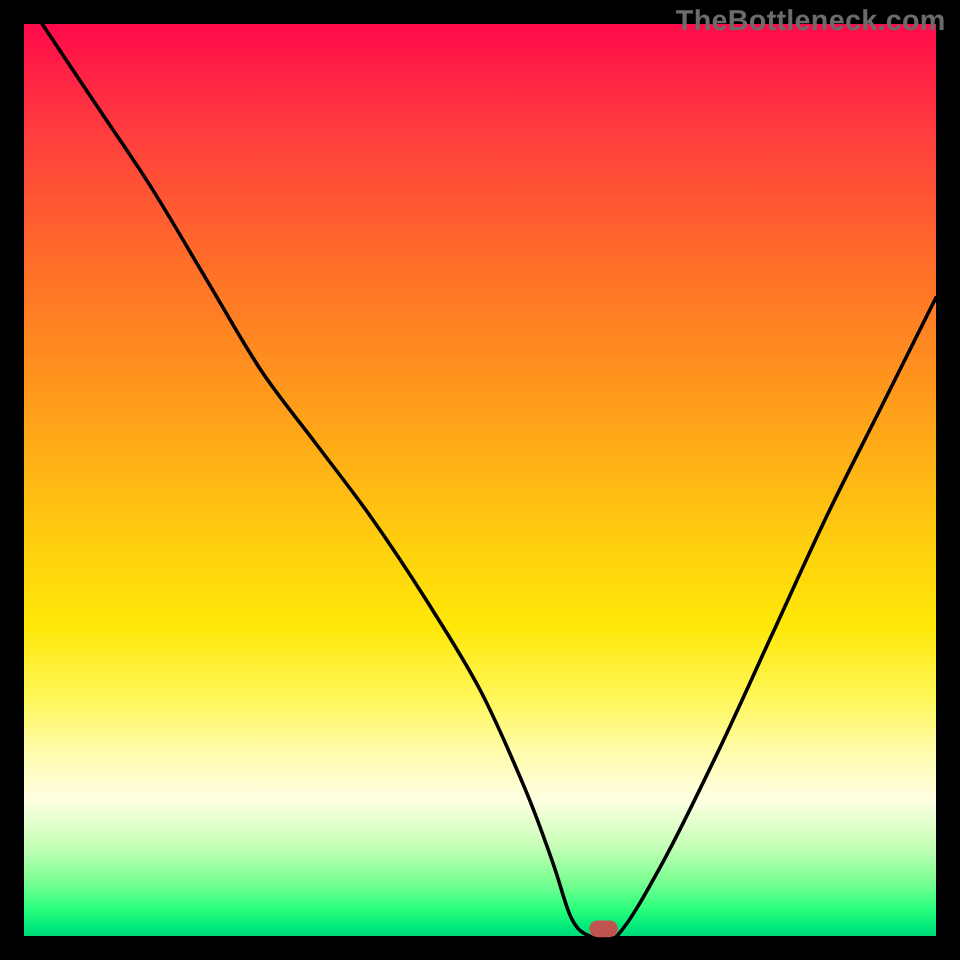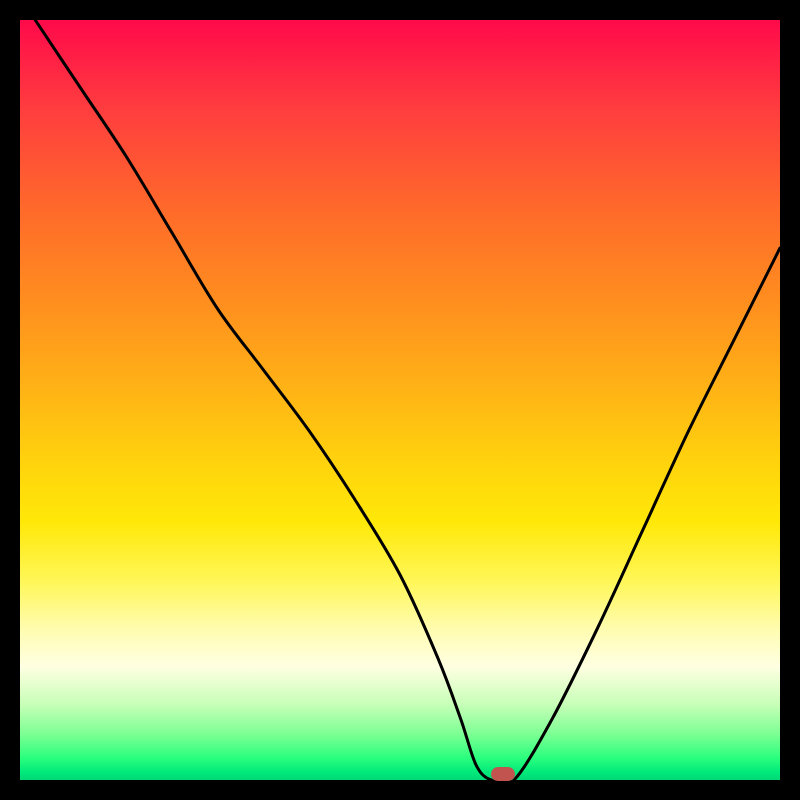--- a/index.html
+++ b/index.html
@@ -59,20 +59,21 @@
     border-radius: 7px;
     background: #c1544e;
     z-index: 4;
     transform: translate(-50%, -50%);
   }
 </style>
 </head>
 <body>
 
 <div class="frame">
+  <div class="watermark">TheBottleneck.com</div>
 
   <div class="plot-area">
     <svg class="curve-svg" viewBox="0 0 760 760" preserveAspectRatio="none">
       <path id="curve-path" d="M 15.200000000000001 0 C 22.8 11.399999999999997, 45.6 45.599999999999966, 60.800000000000004 68.39999999999998 C 76 91.19999999999999, 91.2 112.73333333333339, 106.4 136.80000000000007 C 121.60000000000001 160.86666666666676, 136.8 187.46666666666675, 152 212.80000000000007 C 167.2 238.13333333333338, 182.39999999999998 266, 197.6 288.8 C 212.8 311.6, 228 329.3333333333333, 243.20000000000002 349.59999999999997 C 258.40000000000003 369.8666666666666, 273.6 388.8666666666666, 288.8 410.4 C 304 431.93333333333334, 319.2 454.73333333333335, 334.4 478.8 C 349.59999999999997 502.8666666666667, 366.06666666666666 528.1999999999999, 380 554.8 C 393.93333333333334 581.4, 407.86666666666673 614.3333333333333, 418.00000000000006 638.4 C 428.1333333333334 662.4666666666667, 434.46666666666664 681.4666666666667, 440.79999999999995 699.2 C 447.13333333333327 716.9333333333334, 450.93333333333334 734.6666666666666, 456 744.8 C 461.06666666666666 754.9333333333333, 464.8666666666667 757.4666666666667, 471.2 760 C 477.5333333333333 762.5333333333333, 483.8666666666667 770.1333333333333, 494 760 C 504.1333333333333 749.8666666666667, 518.0666666666666 724.5333333333334, 532 699.2 C 545.9333333333334 673.8666666666667, 562.4000000000001 639.6666666666666, 577.6 608 C 592.8 576.3333333333334, 608 542.1333333333333, 623.1999999999999 509.2 C 638.3999999999999 476.26666666666665, 653.5999999999999 442.0666666666666, 668.8 410.4 C 684 378.73333333333335, 699.1999999999999 349.6, 714.4 319.20000000000005 C 729.6 288.80000000000007, 752.4 243.20000000000002, 760 228" fill="none" stroke="#000" stroke-width="3" stroke-linejoin="round" stroke-linecap="round"></path>
     </svg>
     <div id="marker" class="marker" style="left: 482.6px; top: 753.92px;"></div>
   </div>
 </div>
 
 </body></html>

